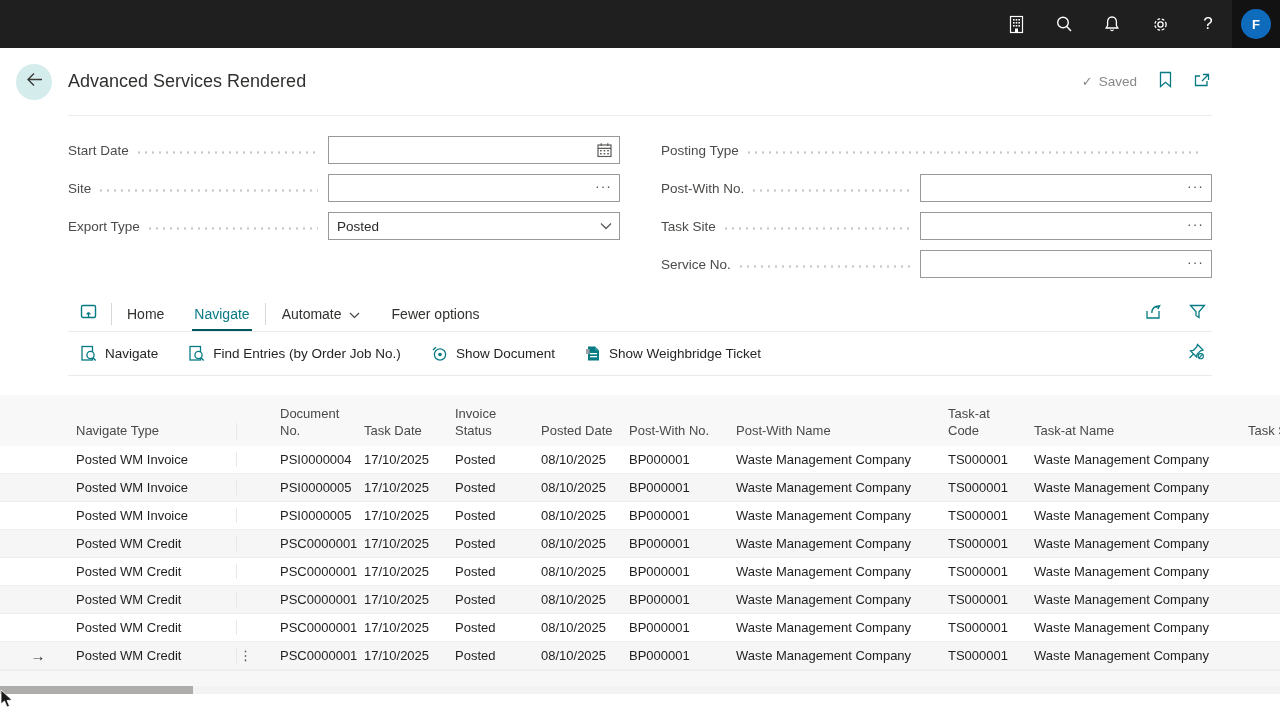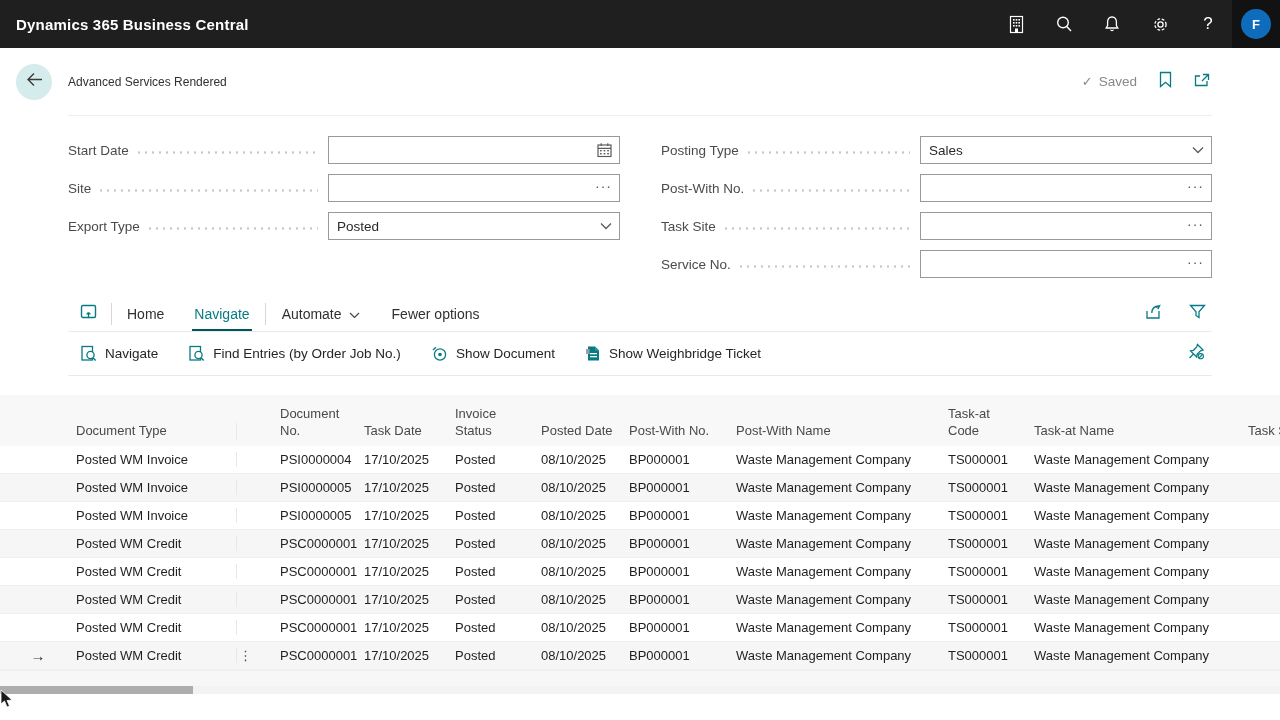--- a/index.html
+++ b/index.html
@@ -13,21 +13,21 @@
   .tb-btn { width:48px; height:48px; display:flex; align-items:center; justify-content:center; cursor:pointer; }
   .tb-btn svg { display:block; }
   .help-glyph { font-size:17px; color:#fff; font-weight:400; }
   .avatar-slot { width:48px; height:48px; background:#121212; display:flex; align-items:center; justify-content:center; }
   .avatar { width:30px; height:30px; border-radius:50%; background:#0f6cbd; color:#fff; font-size:13px;
     font-weight:700; display:flex; align-items:center; justify-content:center; }
 
   
   .page-header { height:67px; display:flex; align-items:center; padding:0 70px 0 16px; }
   .back-btn { width:36px; height:36px; border-radius:50%; background:#d5ecec; display:flex; align-items:center; justify-content:center; cursor:pointer; }
-  .page-title { margin-left:16px; font-size:12px; color:#30302e; }
+  .page-title { margin-left:16px; font-size:18px; color:#30302e; }
   .header-right { margin-left:auto; display:flex; align-items:center; gap:22px; }
   .saved { color:#8a8886; font-size:13.5px; display:flex; align-items:center; gap:6px; }
   .saved .check { font-size:13px; }
   .hicon { display:flex; align-items:center; cursor:pointer; }
   .header-divider { margin:0 68px; border-bottom:1px solid #ededec; }
 
   
   .filters { padding:20px 68px 0 68px; display:grid; grid-template-columns:552px 551px; column-gap:41px; }
   .field-row { display:flex; align-items:center; height:28px; margin-bottom:10px; }
   .field-label { font-size:13.5px; color:#4c4b49; white-space:nowrap; }
@@ -76,21 +76,20 @@
   .grid-footer { height:16px; background:#f7f7f7; border-top:1px solid #f0efee; }
   .hscroll { height:8px; background:#f3f3f3; position:relative; }
   .hscroll-thumb { position:absolute; left:0; top:0; height:8px; width:193px; background:#aeadac; }
   .page-bottom { height:16px; background:#fff; position:relative; }
   .cursor { position:absolute; left:0px; top:-4px; }
 </style>
 </head>
 <body>
 
 <div class="topbar">
-  <span class="topbar-title">Dynamics 365 Business Central</span>
   <div class="topbar-right">
     <div class="tb-btn">
       <span>
         <svg width="19" height="19" viewBox="0 0 19 19">
             <rect x="3.5" y="1.5" width="12" height="16" fill="none" stroke="#fff" stroke-width="1.2"></rect>
             <g fill="#fff">
               <rect x="6" y="4" width="1.6" height="1.6"></rect>
               <rect x="8.7" y="4" width="1.6" height="1.6"></rect>
               <rect x="11.4" y="4" width="1.6" height="1.6"></rect>
               <rect x="6" y="7" width="1.6" height="1.6"></rect>
@@ -213,28 +212,20 @@
               <polyline points="1,1.5 6,6.5 11,1.5" fill="none" stroke="#5c5b59" stroke-width="1.3"></polyline>
             </svg>
         </span>
       </div>
     </div>
   </div>
   <div>
     <div class="field-row">
       <span class="field-label">Posting Type</span>
       <span class="leader"></span>
-      <div class="field-box">
-        <input type="text" value="Sales" style="">
-        <span class="box-icon">
-          <svg width="12" height="8" viewBox="0 0 12 8">
-              <polyline points="1,1.5 6,6.5 11,1.5" fill="none" stroke="#5c5b59" stroke-width="1.3"></polyline>
-            </svg>
-        </span>
-      </div>
     </div>
     <div class="field-row">
       <span class="field-label">Post-With No.</span>
       <span class="leader"></span>
       <div class="field-box">
         <input type="text" value="" style="">
         <span class="box-icon dots">···</span>
       </div>
     </div>
     <div class="field-row">
@@ -351,21 +342,21 @@
         </svg>
     </span>
   </span>
 </div>
 
 <div class="table-gap"></div>
 
 <div class="table-wrap">
   <div class="thead">
       <div class="hc" style="width: 76px;"></div>
-      <div class="hc nowrap divided" style="width: 161px;">Document Type</div>
+      <div class="hc nowrap divided" style="width: 161px;">Navigate Type</div>
       <div class="hc" style="width: 43px;"></div>
       <div class="hc" style="width: 84px;">Document No.</div>
       <div class="hc nowrap" style="width: 91px;">Task Date</div>
       <div class="hc" style="width: 86px;">Invoice Status</div>
       <div class="hc nowrap" style="width: 88px;">Posted Date</div>
       <div class="hc nowrap" style="width: 107px;">Post-With No.</div>
       <div class="hc nowrap" style="width: 212px;">Post-With Name</div>
       <div class="hc" style="width: 86px;">Task-at Code</div>
       <div class="hc nowrap" style="width: 214px;">Task-at Name</div>
       <div class="hc nowrap" style="width: 120px;">Task Site</div>

